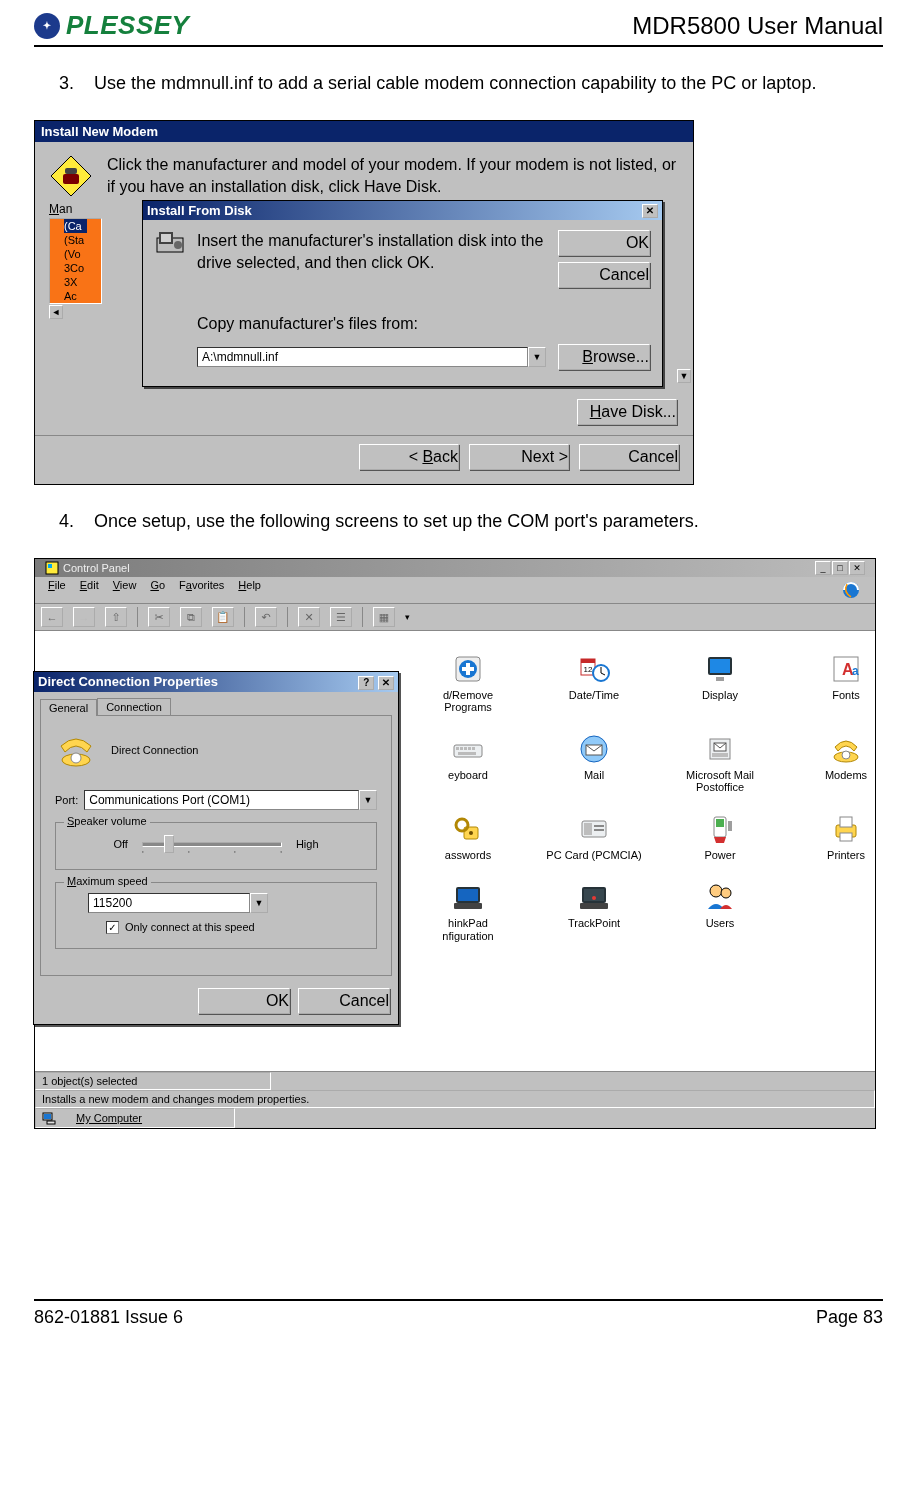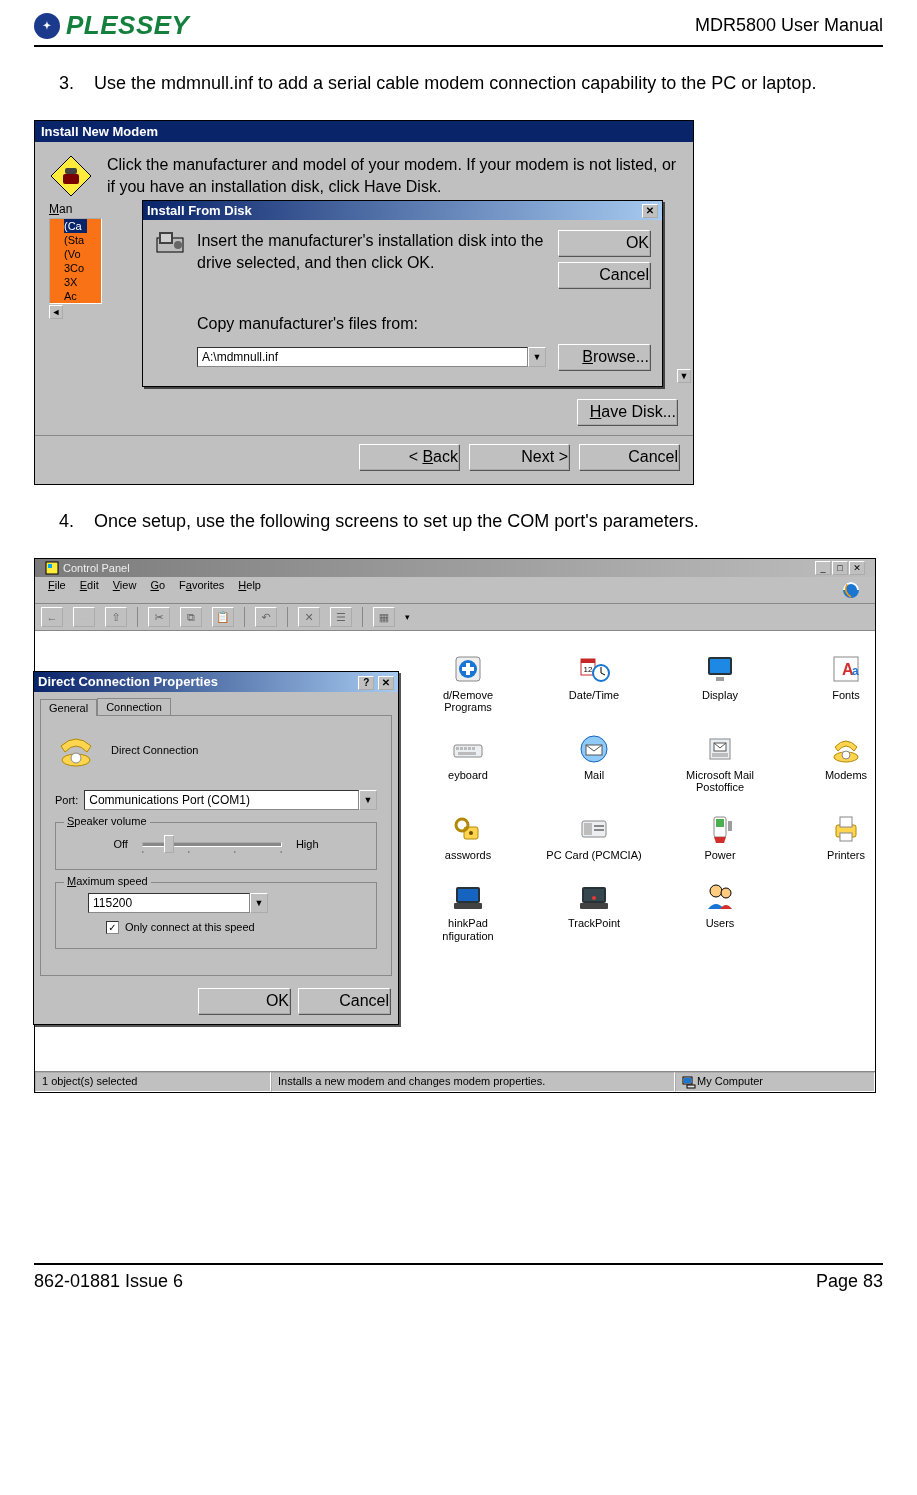--- a/index.html
+++ b/index.html
@@ -35,21 +35,21 @@
     display: inline-flex; align-items: center; justify-content: center;
     color: #fff; font-size: 10px; font-weight: bold;
   }
   .logo-text {
     color: #15803d;
     font-weight: 900;
     font-size: 26px;
     letter-spacing: 0.5px;
     font-style: italic;
   }
-  .doc-title { font-size: 18px; }
+  .doc-title { font-size: 24px; }
   .footer {
     border-top: 2px solid #000;
     margin-top: 170px;
     padding-top: 6px;
     display: flex;
     justify-content: space-between;
     font-size: 18px;
   }
   .step {
     display: flex;
@@ -288,29 +288,29 @@
   .speed-row { display: flex; flex-direction: column; gap: 8px; align-items: flex-start; padding-left: 20px; }
   .check { display: flex; align-items: center; gap: 6px; margin-left: 18px; }
   .chkbox {
     width: 13px; height: 13px; border: 1px inset #888; background: #fff;
     display: inline-flex; align-items: center; justify-content: center; font-size: 10px;
   }
   .props-btns {
     display: flex; justify-content: flex-end; gap: 8px; padding: 4px 8px 10px 8px;
   }
   .statusbar {
-    display: flex; background: silver; border-top: 1px solid #888;
+    display: flex; background: silver; border-top: 1px solid #888; flex-direction: column;
   }
   .status-cell {
     border: 1px inset #fff; padding: 2px 6px; font-size: 11px;
     flex-shrink: 0;
   }
   .sc-a { width: 236px; overflow: hidden; white-space: nowrap; }
   .sc-b { flex: 1; overflow: hidden; white-space: nowrap; }
-  .sc-c { width: 200px; display: flex; align-items: flex-start; gap: 1px; }
+  .sc-c { width: 200px; display: flex; align-items: center; gap: 20px; text-decoration: underline; }
   .mini-ic { width: 14px; height: 14px; display: inline-block; }
   .mini-ic svg { width: 14px; height: 14px; }
   .ie-logo {
     width: 22px; height: 22px; border-radius: 3px;
     display: flex; align-items: center; justify-content: center;
   }
   .ie-logo svg { width: 20px; height: 20px; }
 </style>
 </head>
 <body>

